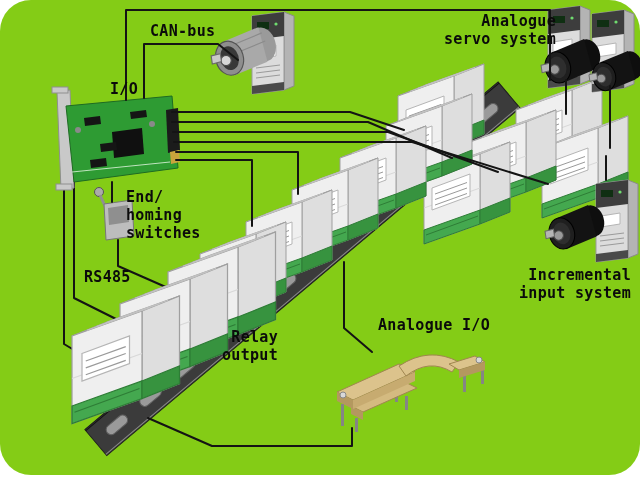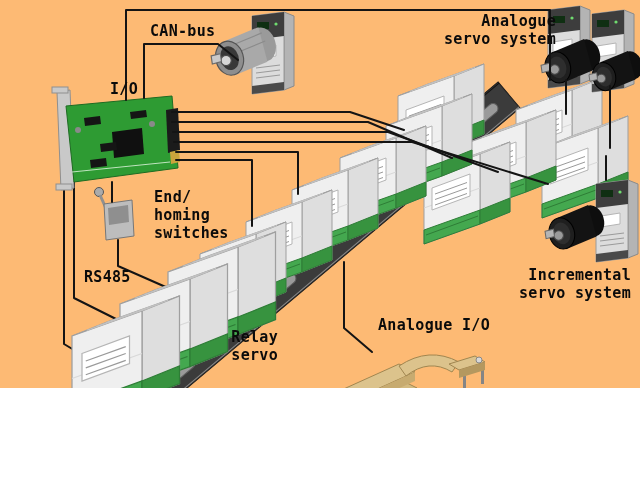--- a/index.html
+++ b/index.html
@@ -1,17 +1,17 @@
 <!DOCTYPE html>
 <html><head>
 <meta charset="utf-8">
 <style>
   html,body{margin:0;padding:0;background:#fff;}
-  #stage{position:relative;width:640px;height:388px;overflow:hidden;background:#fdba74;
-         font-family:"DejaVu Sans Mono", monospace;}
+  #stage{position:relative;width:640px;height:475px;overflow:hidden;background:#84cc16;
+         font-family:"DejaVu Sans Mono", monospace;border-radius:31px;}
   #scene{position:absolute;left:0;top:0;width:640px;height:480px;}
   .lbl{position:absolute;font:bold 15px/18px "DejaVu Sans Mono", monospace;color:#0b0b0b;
        white-space:pre-line;letter-spacing:.3px;z-index:5;}
   .ctr{text-align:right;}
 </style>
 </head>
 <body>
 
 <div id="stage">
 
@@ -186,23 +186,23 @@
     <polyline points="610,86 610,148"></polyline>
     <polyline points="606,180 606,156"></polyline>
     <polyline points="112,182 112,202"></polyline>
   </g>
 </svg>
 
 <div class="lbl" style="left:150px;top:22px;">CAN-bus</div>
 <div class="lbl ctr" style="left:424px;top:12px;width:132px;">Analogue
 servo system</div>
 <div class="lbl" style="left:110px;top:80px;">I/O</div>
-<div class="lbl" style="left:126px;top:188px;margin-left:28px;">End/
+<div class="lbl" style="left:126px;top:188px;">End/
 homing
 switches</div>
 <div class="lbl" style="left:84px;top:268px;">RS485</div>
 <div class="lbl ctr" style="left:202px;top:328px;width:76px;">Relay
-servo</div>
+output</div>
 <div class="lbl" style="left:378px;top:316px;">Analogue I/O</div>
 <div class="lbl ctr" style="left:503px;top:266px;width:128px;">Incremental
-servo system</div>
+input system</div>
 
 </div>
 
 </body></html>

